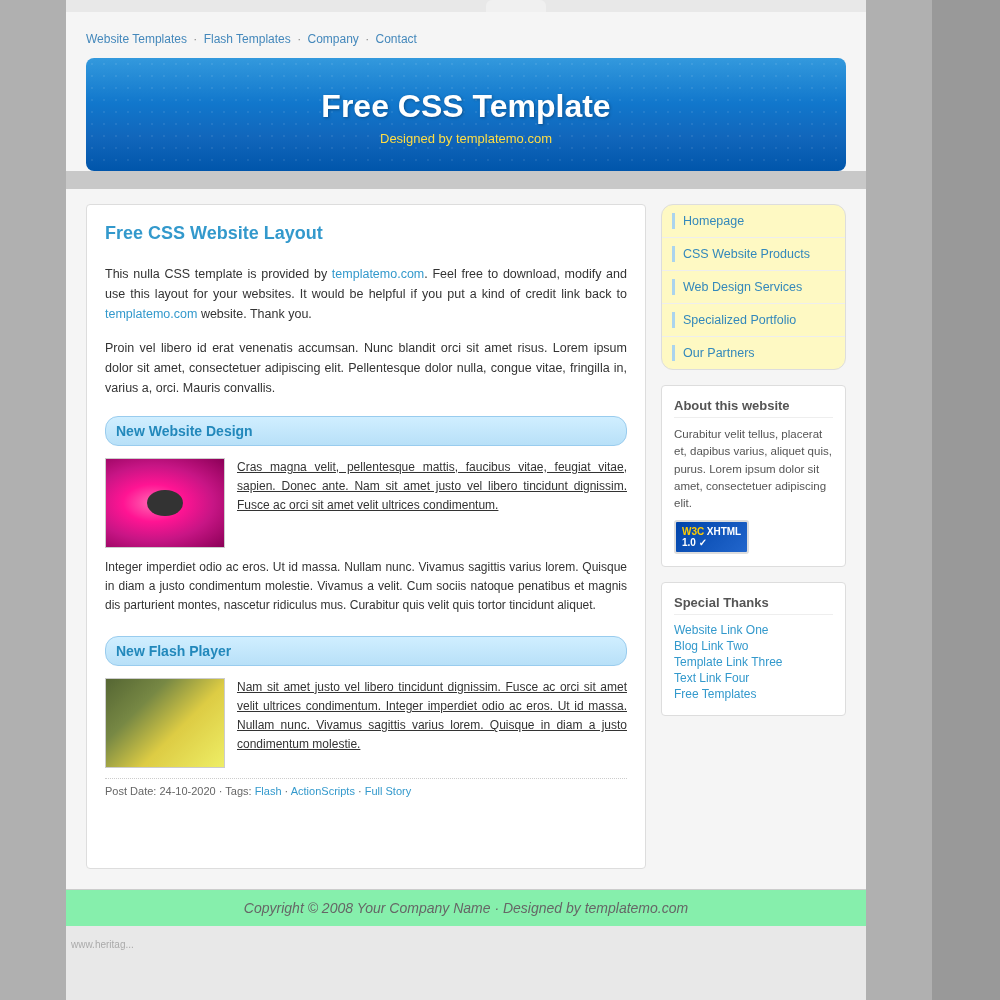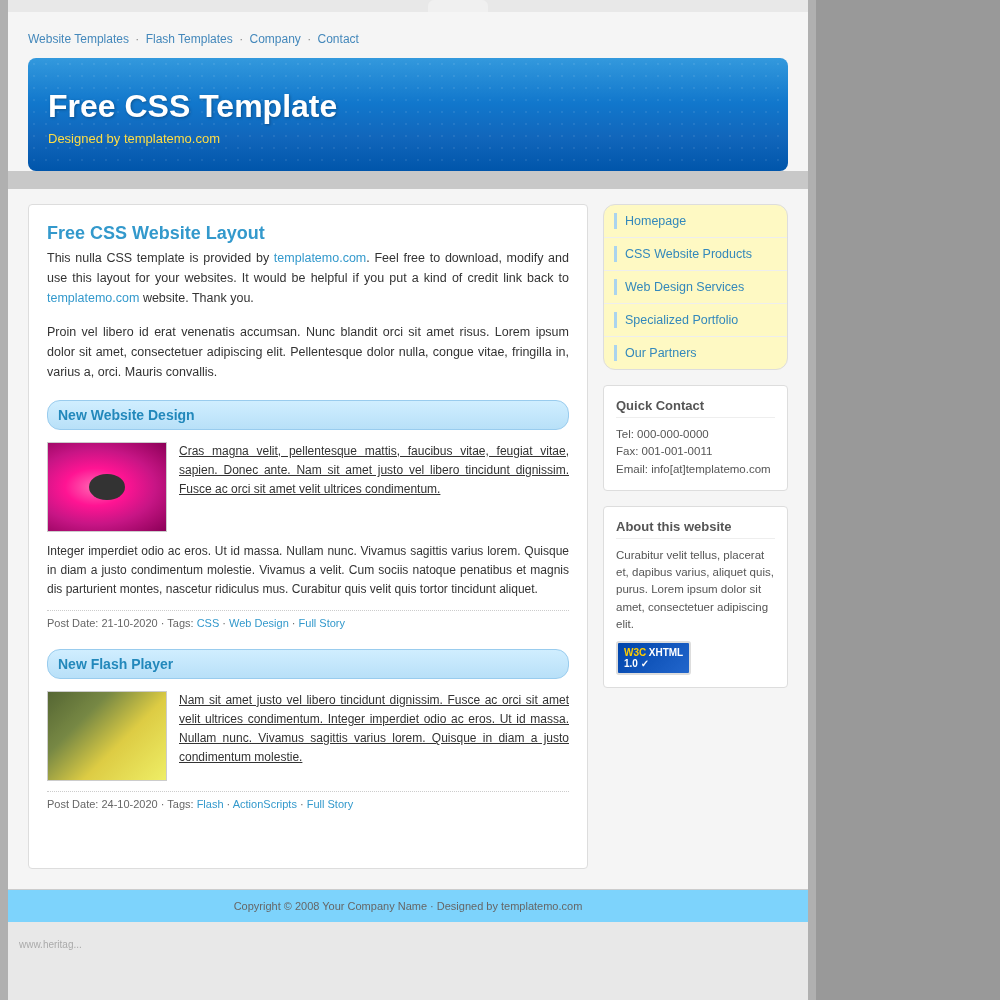--- a/index.html
+++ b/index.html
@@ -4,21 +4,21 @@
   <style>
     * { margin: 0; padding: 0; box-sizing: border-box; }
     body {
       background-color: #999;
       font-family: Arial, Helvetica, sans-serif;
       font-size: 13px;
       color: #333;
     }
 
     .outer-wrapper {
-      width: 816px;
+      width: 932px;
       min-height: 1000px;
       background-color: #b0b0b0;
       position: relative;
     }
 
     .page-container {
       width: 800px;
       margin: 0 auto;
       background-color: #e8e8e8;
       min-height: 1000px;
@@ -55,20 +55,21 @@
     .nav-bar span {
       color: #888;
       margin: 0 3px;
     }
 
     
     .header-banner {
       background: linear-gradient(180deg, #3399dd 0%, #1177cc 40%, #1166bb 70%, #0055aa 100%);
       border-radius: 8px 8px 8px 8px;
       padding: 30px 20px 25px 20px;
+      text-align: center;
       margin-bottom: 0;
       position: relative;
       overflow: hidden;
     }
 
     .header-banner::before {
       content: '';
       position: absolute;
       top: 0; left: 0; right: 0; bottom: 0;
       background-image: radial-gradient(circle, rgba(255,255,255,0.08) 1px, transparent 1px);
@@ -113,21 +114,21 @@
       background-color: #fff;
       border: 1px solid #ddd;
       border-radius: 4px;
       padding: 18px;
     }
 
     .content-left h2 {
       color: #3399cc;
       font-size: 18px;
       font-weight: bold;
-      margin-bottom: 4px;
+      margin-bottom: 20px;
     }
 
     .intro-text {
       font-size: 12.5px;
       line-height: 1.6;
       text-align: justify;
       color: #333;
       margin-bottom: 14px;
     }
 
@@ -320,32 +321,33 @@
       font-size: 10px;
       font-weight: bold;
     }
 
     .w3c-badge .xhtml-text {
       font-size: 10px;
     }
 
     
     .footer {
-      background-color: #7dd3fc;
+      background-color: #86efac;
       border-top: 1px solid #ccc;
       padding: 10px;
       text-align: center;
-      font-size: 11px;
+      font-size: 14px;
       color: #666;
+      font-style: italic;
     }
 
     .watermark {
       position: absolute;
       bottom: 50px;
-      left: 11px;
+      left: 5px;
       font-size: 10px;
       color: #aaa;
     }
   </style>
 </head>
 <body>
 
 <div class="outer-wrapper">
   <div class="page-container">
 
@@ -385,29 +387,20 @@
           <div class="article-header">
             <h3>New Website Design</h3>
           </div>
           <div class="article-body">
             <div class="article-image">
               <div class="flower-pink"></div>
             </div>
             <p class="article-text">Cras magna velit, pellentesque mattis, faucibus vitae, feugiat vitae, sapien. Donec ante. Nam sit amet justo vel libero tincidunt dignissim. Fusce ac orci sit amet velit ultrices condimentum.</p>
           </div>
           <p class="article-full-text">Integer imperdiet odio ac eros. Ut id massa. Nullam nunc. Vivamus sagittis varius lorem. Quisque in diam a justo condimentum molestie. Vivamus a velit. Cum sociis natoque penatibus et magnis dis parturient montes, nascetur ridiculus mus. Curabitur quis velit quis tortor tincidunt aliquet.</p>
-          <div class="post-meta">
-            <span>Post Date: 21-10-2020</span>
-            <span> · Tags: </span>
-            <a href="#">CSS</a>
-            <span> · </span>
-            <a href="#">Web Design</a>
-            <span> · </span>
-            <a href="#">Full Story</a>
-          </div>
         </div>
 
         <div class="article-section">
           <div class="article-header">
             <h3>New Flash Player</h3>
           </div>
           <div class="article-body">
             <div class="article-image">
               <div class="flower-yellow"></div>
             </div>
@@ -438,36 +431,38 @@
             <a href="#">Web Design Services</a>
           </div>
           <div class="sidebar-nav-item">
             <a href="#">Specialized Portfolio</a>
           </div>
           <div class="sidebar-nav-item">
             <a href="#">Our Partners</a>
           </div>
         </div>
 
-        <div class="sidebar-box">
-          <h4>Quick Contact</h4>
-          <p>Tel: 000-000-0000</p>
-          <p>Fax: 001-001-0011</p>
-          <p>Email: info[at]templatemo.com</p>
-        </div>
 
         <div class="sidebar-box">
           <h4>About this website</h4>
           <p>Curabitur velit tellus, placerat et, dapibus varius, aliquet quis, purus. Lorem ipsum dolor sit amet, consectetuer adipiscing elit.</p>
           <div class="w3c-badge">
             <span class="w3c-text">W3C</span>
             <span class="xhtml-text"> XHTML<br>1.0 ✓</span>
           </div>
         </div>
 
+        <div class="sidebar-box">
+          <h4>Special Thanks</h4>
+          <a href="#">Website Link One</a>
+          <a href="#">Blog Link Two</a>
+          <a href="#">Template Link Three</a>
+          <a href="#">Text Link Four</a>
+          <a href="#">Free Templates</a>
+        </div>
 
       </div>
     </div>
 
     <div class="footer">
       <span>Copyright © 2008 Your Company Name · Designed by templatemo.com</span>
     </div>
 
     <div class="watermark">www.heritag...</div>
   </div>

